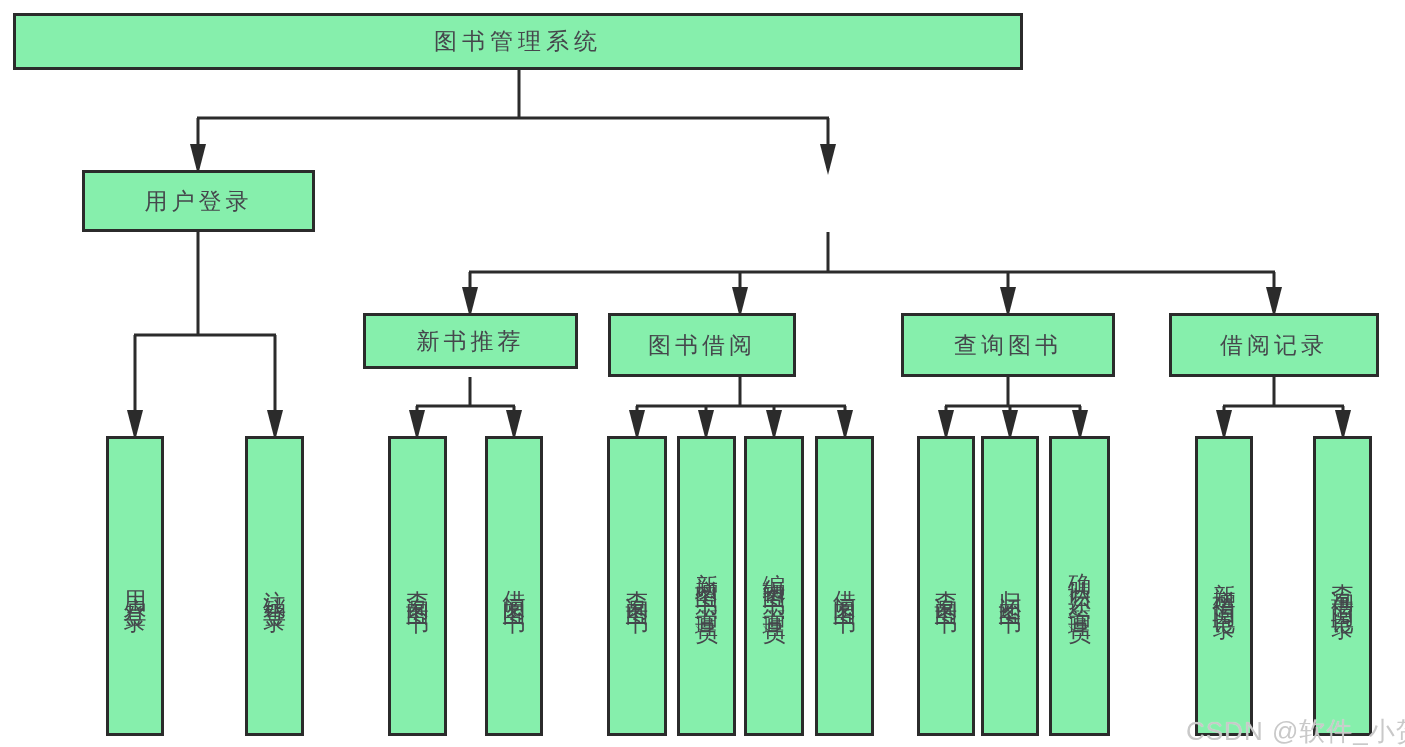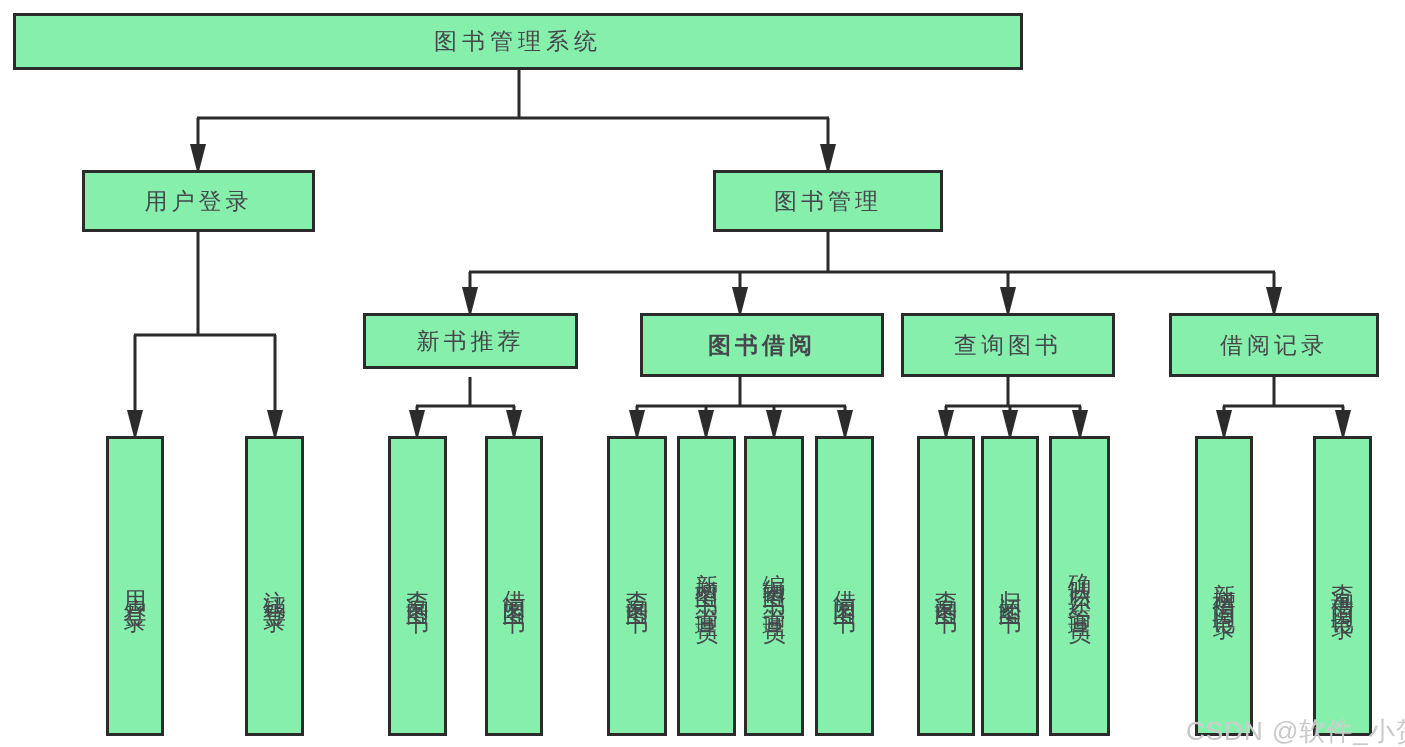--- a/index.html
+++ b/index.html
@@ -82,24 +82,23 @@
       <use href="#ah" transform="translate(1010,438)"></use>
       <use href="#ah" transform="translate(1080,438)"></use>
       <use href="#ah" transform="translate(1224,438)"></use>
       <use href="#ah" transform="translate(1343,438)"></use>
     </g>
   </svg>
 
   <div class="node hbox" style="left:13px;top:13px;width:1010px;height:57px;letter-spacing:5px;">图书管理系统</div>
 
   <div class="node hbox" style="left:82px;top:170px;width:233px;height:62px;">用户登录</div>
-  <div class="node hbox" style="left:713px;top:170px;width:230px;height:62px;">图书管理</div>
 
   <div class="node hbox" style="left:363px;top:313px;width:215px;height:56px;">新书推荐</div>
-  <div class="node hbox" style="left:640px;top:313px;width:244px;height:64px;font-weight:bold;">图书借阅</div>
+  <div class="node hbox" style="left:608px;top:313px;width:188px;height:64px;">图书借阅</div>
   <div class="node hbox" style="left:901px;top:313px;width:214px;height:64px;">查询图书</div>
   <div class="node hbox" style="left:1169px;top:313px;width:210px;height:64px;">借阅记录</div>
 
   <div class="node vbox" style="left:106px;top:436px;width:58px;height:300px;">用户登录</div>
   <div class="node vbox" style="left:245px;top:436px;width:59px;height:300px;">注销登录</div>
 
   <div class="node vbox" style="left:388px;top:436px;width:59px;height:300px;">查询图书</div>
   <div class="node vbox" style="left:485px;top:436px;width:58px;height:300px;">借阅图书</div>
 
   <div class="node vbox" style="left:607px;top:436px;width:60px;height:300px;">查询图书</div>

